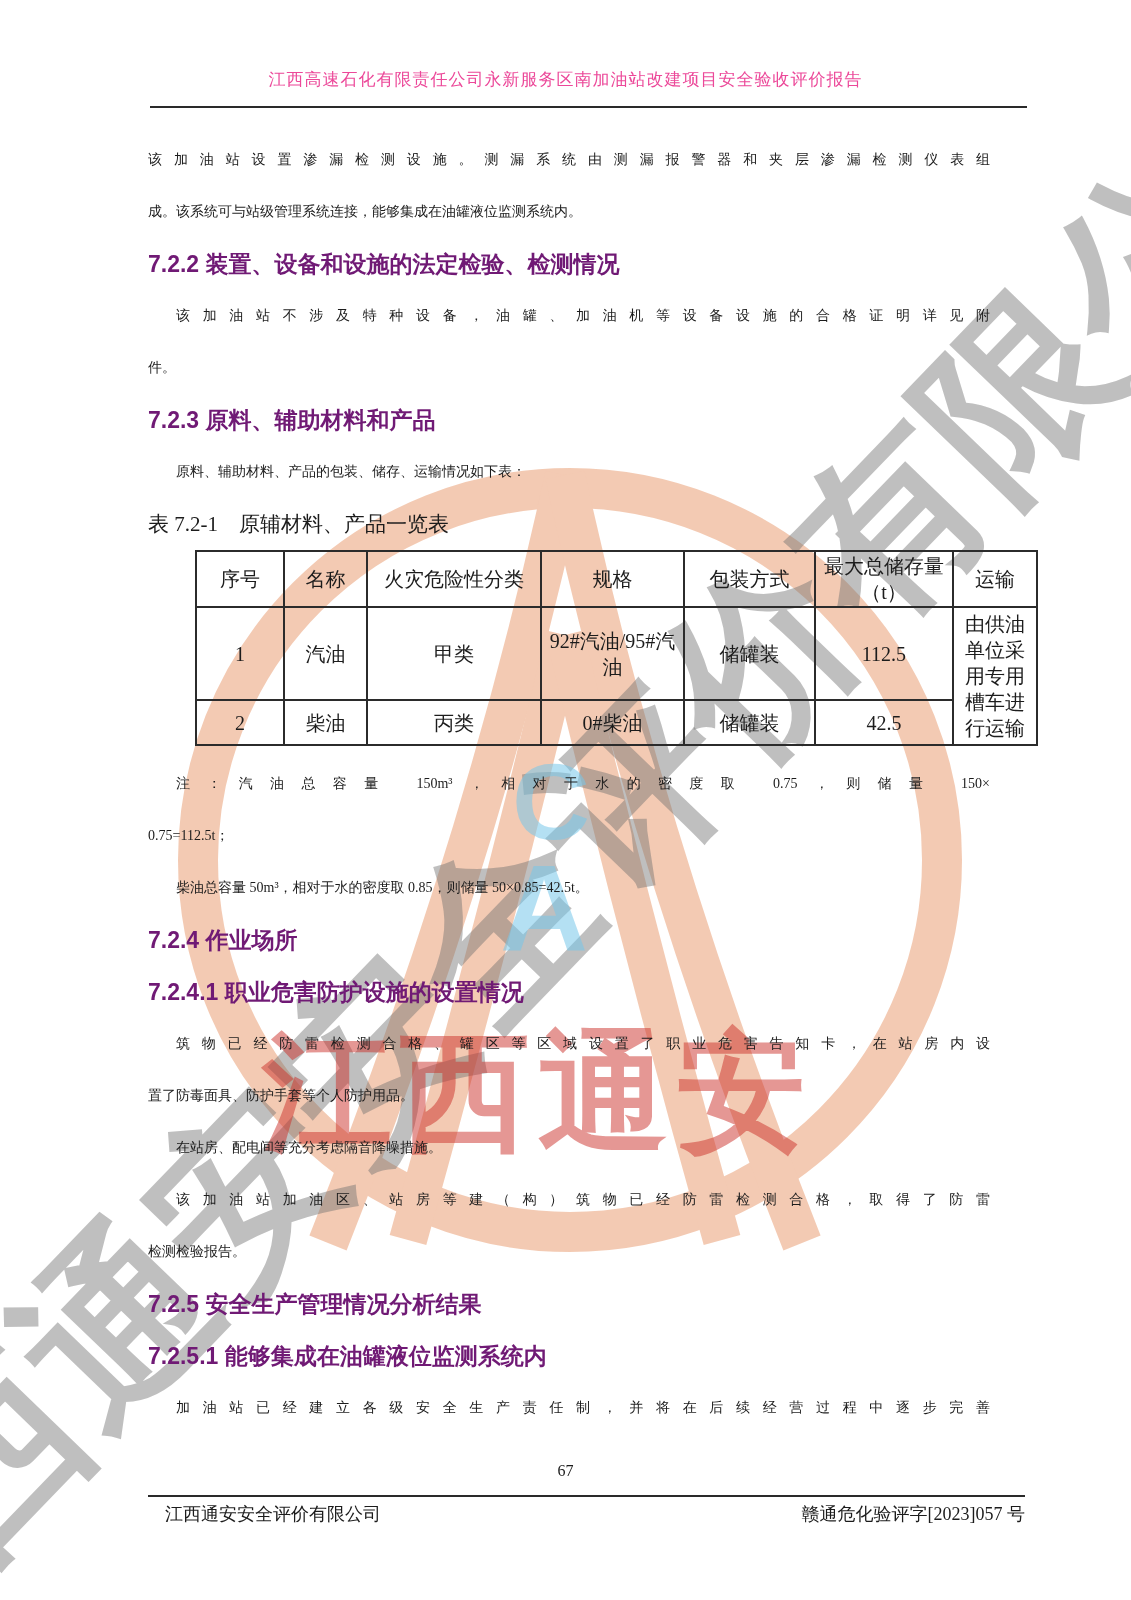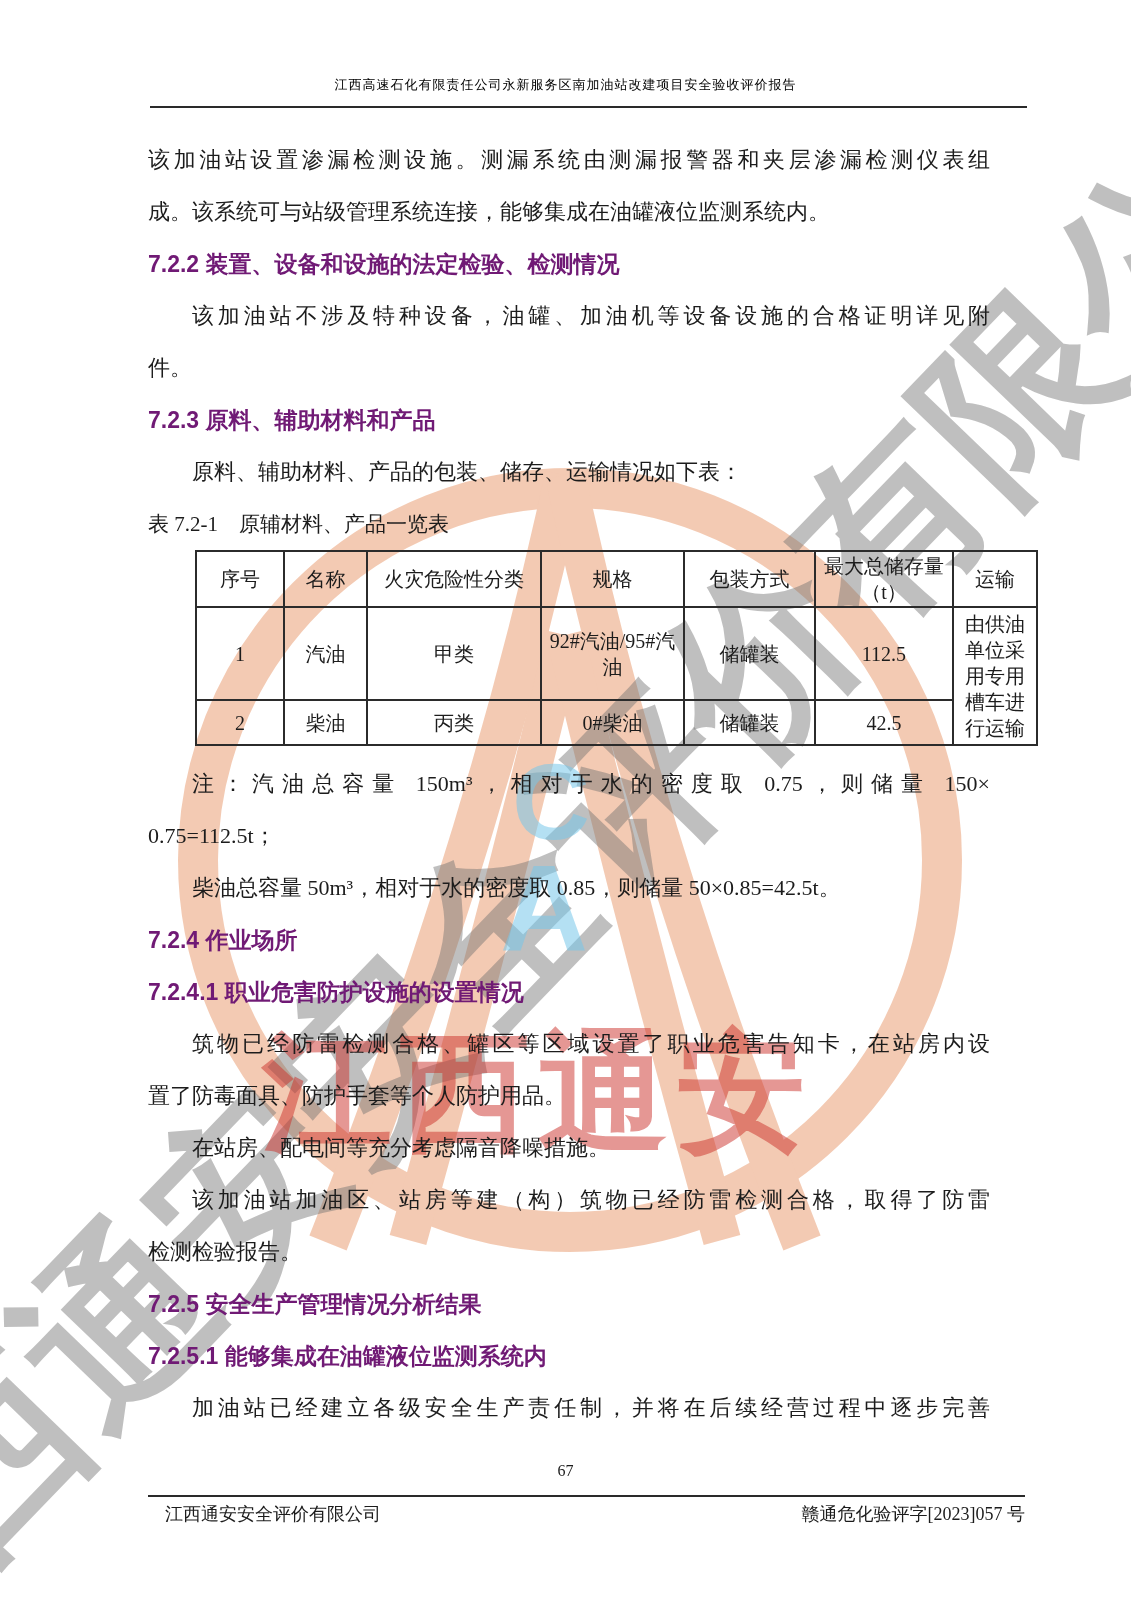--- a/index.html
+++ b/index.html
@@ -3,22 +3,22 @@
 <meta charset="utf-8">
 <style>
   html,body { margin:0; padding:0; background:#e8e8e8; }
   .page {
     position:relative; width:1131px; height:1600px; margin:0 auto;
     background:#ffffff; overflow:hidden;
     font-family:"Liberation Serif", serif; color:#1c1c1c;
   }
   
   .header-title {
-    position:absolute; top:76px; left:0; width:100%;
-    text-align:center; font-size:13px; letter-spacing:1px; color:#000000; z-index:10;
+    position:absolute; top:68px; left:0; width:100%;
+    text-align:center; font-size:17px; letter-spacing:1px; color:#ec4899; z-index:10;
   }
   .header-rule {
     position:absolute; top:106px; left:150px; width:877px; height:0;
     border-top:2px solid #2a2a2a; z-index:10;
   }
   
   .wm { position:absolute; pointer-events:none; }
   .wm-logo { left:140px; top:420px; z-index:1; }
   .wm-diag {
     left:570px; top:860px; z-index:2; white-space:nowrap;
@@ -33,21 +33,21 @@
   .wm-blue-c { left:512px; top:748px; font-size:108px; }
   .wm-blue-a { left:500px; top:848px; font-size:122px; }
   .wm-red {
     left:262px; top:1028px; z-index:4; white-space:nowrap;
     font-family:Liberation Serif, serif; font-weight:bold;
     font-size:130px; letter-spacing:8px; color:rgba(203,48,42,0.5); line-height:1;
   }
   
   .content { position:absolute; top:134px; left:148px; width:842px; z-index:10; }
   .line {
-    height:52px; line-height:52px; font-size:22px; overflow:hidden; white-space:nowrap;font-family:Liberation Serif, serif;
+    height:52px; line-height:52px; font-size:14px; overflow:hidden; white-space:nowrap;font-family:Liberation Serif, serif;
   }
   .stretch { text-align:justify; text-align-last:justify; }
   .indent { text-indent:2em; }
   .heading {
     height:52px; line-height:52px; font-size:23px; font-weight:bold;
     font-family:"Liberation Sans", sans-serif; color:#701a75; white-space:nowrap;
   }
   .caption { height:52px; line-height:52px; font-size:21px; }
   
   table.mat {

